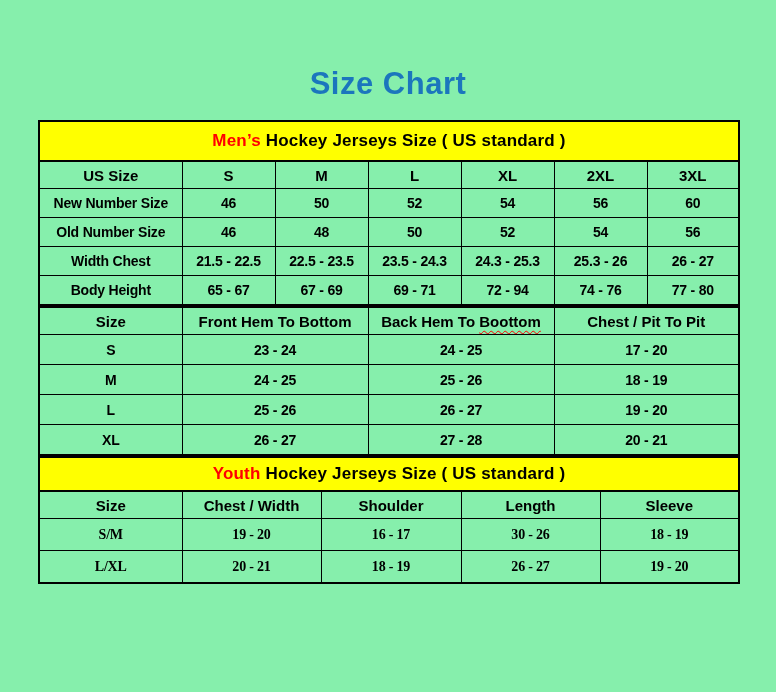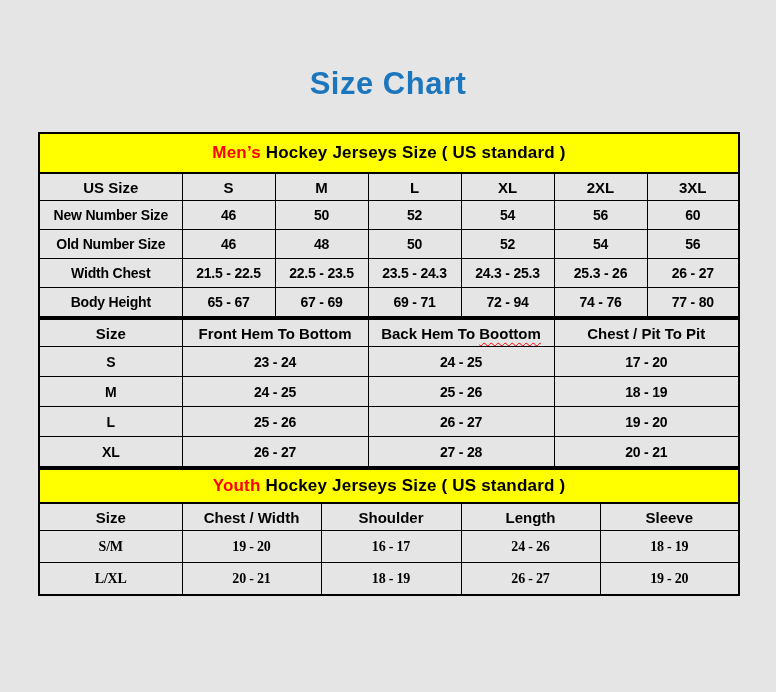--- a/index.html
+++ b/index.html
@@ -1,35 +1,35 @@
 <!DOCTYPE html>
 <html><head>
 <meta charset="utf-8">
 <style>
   html, body { margin:0; padding:0; background:#ffffff; }
   .page {
     position:relative;
     width:776px; height:692px;
-    background:#e5e5e5;
+    background:#86efac;
     font-family:"Liberation Sans", sans-serif;
     color:#000000;
     overflow:hidden;
   }
   .title {
     margin:0;
     padding-top:66px;
     text-align:center;
     color:#1b76bd;
     font-size:31px;
     font-weight:700;
     letter-spacing:0.5px;
   }
   .tables {
     position:absolute;
-    left:38px; top:132px;
+    left:38px; top:120px;
     width:736px;
   }
   table {
     border-collapse:collapse;
     table-layout:fixed;
     width:700px;
     border:2px solid #000;
   }
   td, th {
     border:1px solid #000;
@@ -206,21 +206,21 @@
         <th>Size</th>
         <th>Chest / Width</th>
         <th>Shoulder</th>
         <th>Length</th>
         <th>Sleeve</th>
       </tr>
       <tr class="data">
         <td>S/M</td>
         <td>19 - 20</td>
         <td>16 - 17</td>
-        <td>24 - 26</td>
+        <td>30 - 26</td>
         <td>18 - 19</td>
       </tr>
       <tr class="data">
         <td>L/XL</td>
         <td>20 - 21</td>
         <td>18 - 19</td>
         <td>26 - 27</td>
         <td>19 - 20</td>
       </tr>
     </tbody>

